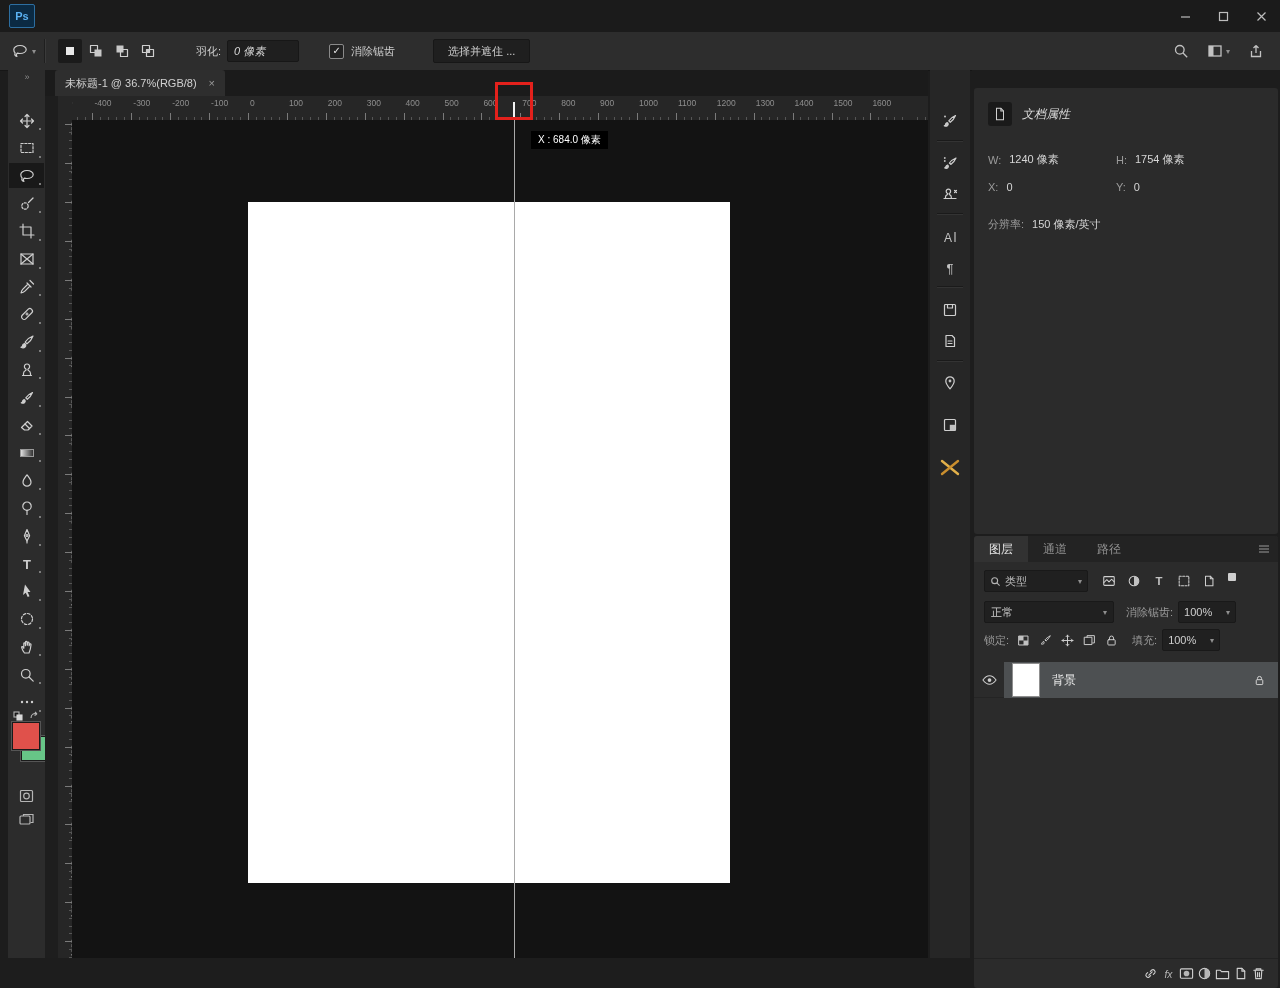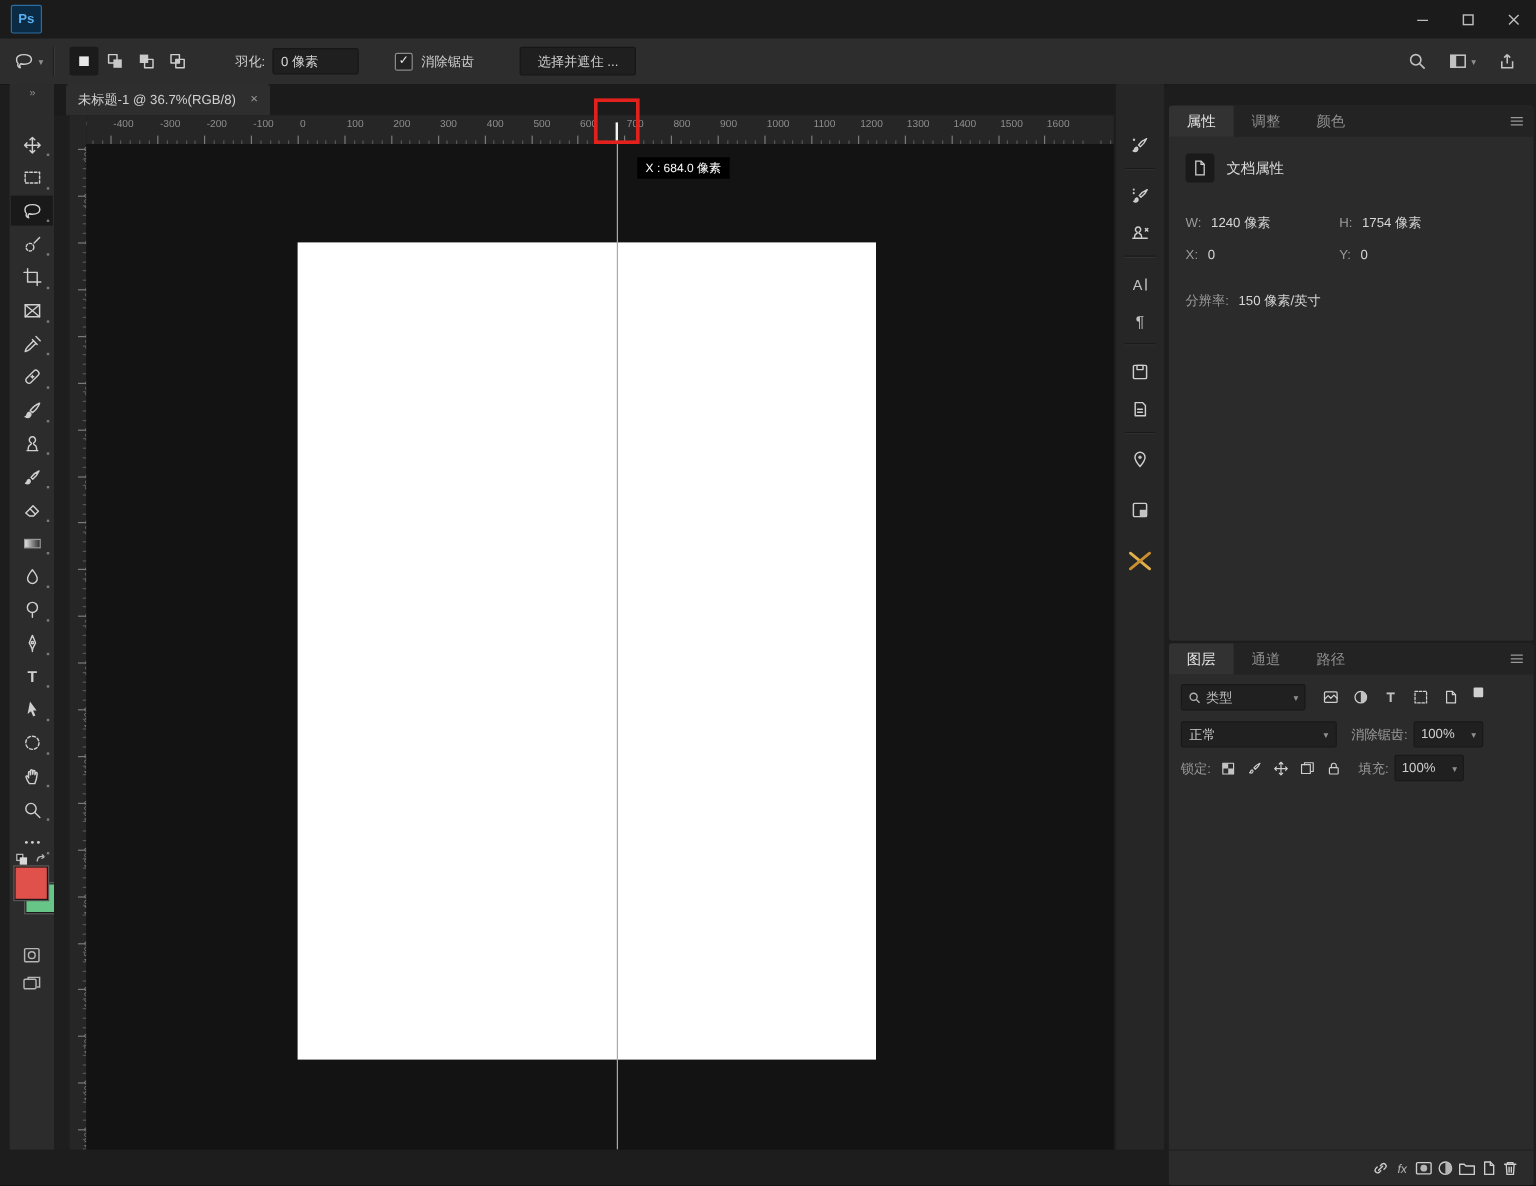--- a/index.html
+++ b/index.html
@@ -81,21 +81,21 @@
   #right-panels{position:absolute;left:972px;top:70px;width:308px;height:918px;background:#1d1d1d;}
   .panel-group{position:absolute;left:2px;width:304px;background:#2b2b2b;border-radius:3px;overflow:hidden;}
   #props-group{top:18px;height:446px;}
   #layers-group{top:466px;height:452px;}
   .tabbar{height:26px;background:#232323;display:flex;align-items:stretch;position:relative;}
   .ptab{padding:0 15px;line-height:26px;font-size:12px;color:#8f8f8f;}
   .ptab.active{background:#323232;color:#e4e4e4;}
   .panel-menu{position:absolute;right:8px;top:8px;}
 
   #props-content{padding:12px 14px;}
-  #doc-props-header{display:flex;align-items:center;margin-top:2px;}
+  #doc-props-header{display:flex;align-items:center;margin-top:2px;font-style:italic;}
   #doc-props-icon{width:24px;height:24px;background:#1a1a1a;border-radius:3px;display:flex;align-items:center;justify-content:center;}
   #doc-props-title{margin-left:10px;font-size:12px;color:#dcdcdc;}
   .prop-row{display:flex;margin-top:14px;font-size:11px;}
   .prop-cell{display:flex;align-items:center;width:128px;}
   .prop-label{color:#9b9b9b;}
   .prop-value{color:#d6d6d6;margin-left:8px;}
   #res-row{margin-top:24px;font-size:11px;display:flex;}
 
   .lrow{display:flex;align-items:center;padding:0 10px;}
   #filter-row{height:34px;margin-top:2px;}
@@ -176,21 +176,21 @@
         </div>
       <div class="mode-btn" id="mode-int">
           <svg width="16" height="16" viewBox="0 0 16 16" fill="none" stroke="#cfcfcf" stroke-width="1.2" stroke-linecap="round" stroke-linejoin="round">
             <rect x="2.5" y="2.5" width="7" height="7"></rect>
             <rect x="6.5" y="6.5" width="7" height="7"></rect>
             <rect x="6.5" y="6.5" width="3" height="3" fill="#c8c8c8" stroke="none"></rect>
           </svg>
         </div>
     </div>
     <span class="ob-label" style="margin-left:36px;">羽化:</span>
-    <div class="ob-field" style="width:58px;margin-left:6px;">0 像素</div>
+    <div class="ob-field" style="width:58px;margin-left:6px;font-style:italic;">0 像素</div>
     <div id="checkbox-antialias" style="margin-left:30px;">✓</div>
     <span class="ob-label" style="margin-left:7px;">消除锯齿</span>
     <div id="select-mask-btn" style="margin-left:38px;">选择并遮住 ...</div>
     <div id="ob-right">
       <span>
         <svg width="16" height="16" viewBox="0 0 16 16" fill="none" stroke="#c2c2c2" stroke-width="1.3">
             <circle cx="6.8" cy="6.8" r="4.3"></circle>
             <path d="M10 10l4.2 4.2"></path>
           </svg>
       </span>
@@ -714,30 +714,20 @@
       </div>
       <div class="dock-sep" style="top: 70px;"></div>
       <div class="dock-sep" style="top: 143px;"></div>
       <div class="dock-sep" style="top: 216px;"></div>
       <div class="dock-sep" style="top: 290px;"></div>
     </div>
 
   <div id="right-panels">
 
     <section class="panel-group" id="props-group">
-      <div class="tabbar">
-        <div class="ptab active">属性</div>
-        <div class="ptab">调整</div>
-        <div class="ptab">颜色</div>
-        <span class="panel-menu">
-          <svg width="12" height="10" viewBox="0 0 12 10" stroke="#9a9a9a" stroke-width="1.1">
-              <path d="M1 2h10M1 5h10M1 8h10"></path>
-            </svg>
-        </span>
-      </div>
       <div id="props-content">
         <div id="doc-props-header">
           <div id="doc-props-icon">
             <svg width="14" height="14" viewBox="0 0 16 16" fill="none" stroke="#d0d0d0" stroke-width="1.2">
                 <path d="M4 1.5h5l3 3v10H4z"></path>
                 <path d="M9 1.5v3h3"></path>
               </svg>
           </div>
           <span id="doc-props-title">文档属性</span>
         </div>
@@ -866,20 +856,38 @@
               </svg>
             </span>
           </div>
         <span class="mini-label" style="margin-left:14px;">填充:</span>
         <div class="value-box">
           <span class="txt">100%</span>
           <span class="caret">▾</span>
         </div>
       </div>
 
+      <div id="layer-row">
+        <div id="eye-cell">
+          <svg width="15" height="12" viewBox="0 0 16 12" fill="none" stroke="#cfcfcf" stroke-width="1.1">
+              <path d="M1 6c2.2-3 4.5-4.5 7-4.5S12.8 3 15 6c-2.2 3-4.5 4.5-7 4.5S3.2 9 1 6z"></path>
+              <circle cx="8" cy="6" r="2" fill="#cfcfcf" stroke="none"></circle>
+            </svg>
+        </div>
+        <div id="layer-selected">
+          <div id="layer-thumb"></div>
+          <span id="layer-name">背景</span>
+          <span id="layer-lock">
+            <svg width="13" height="13" viewBox="0 0 16 16" fill="none" stroke="#d5d5d5" stroke-width="1.2">
+                <rect x="4" y="7" width="8" height="6" rx="1"></rect>
+                <path d="M5.5 7V5.5a2.5 2.5 0 0 1 5 0V7"></path>
+              </svg>
+          </span>
+        </div>
+      </div>
 
       <div id="layers-bottombar">
           <span>
             <svg width="15" height="15" viewBox="0 0 16 16" fill="none" stroke="#cfcfcf" stroke-width="1.2" stroke-linecap="round" stroke-linejoin="round">
               <path d="M6.2 9.8l3.6-3.6M5 7L3.5 8.5a2.3 2.3 0 0 0 3.2 3.2L8.2 10.2M11 9l1.5-1.5a2.3 2.3 0 0 0-3.2-3.2L7.8 5.8"></path>
             </svg>
           </span>
           <span>
             <svg width="15" height="15" viewBox="0 0 16 16">
               <text x="8" y="12.5" text-anchor="middle" font-size="11" font-style="italic" fill="#b5b5b5">fx</text>

